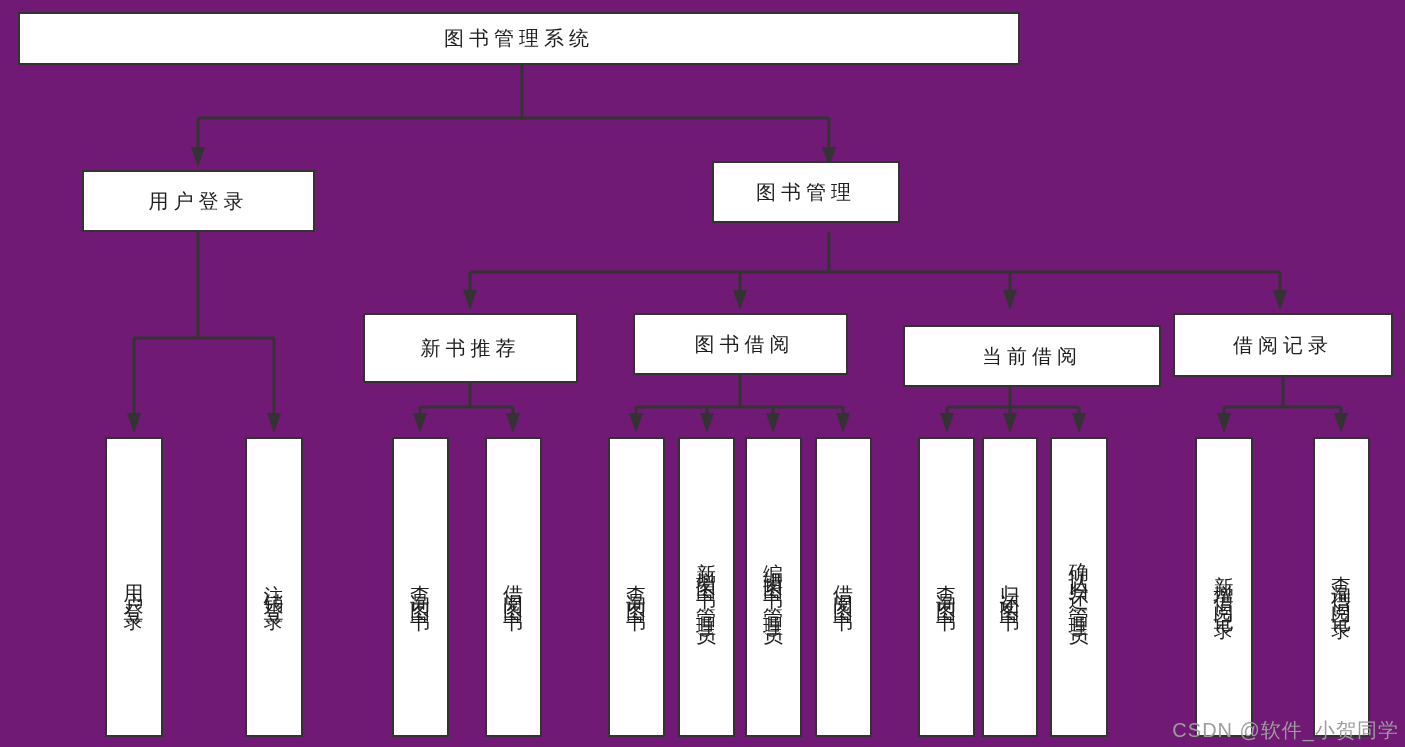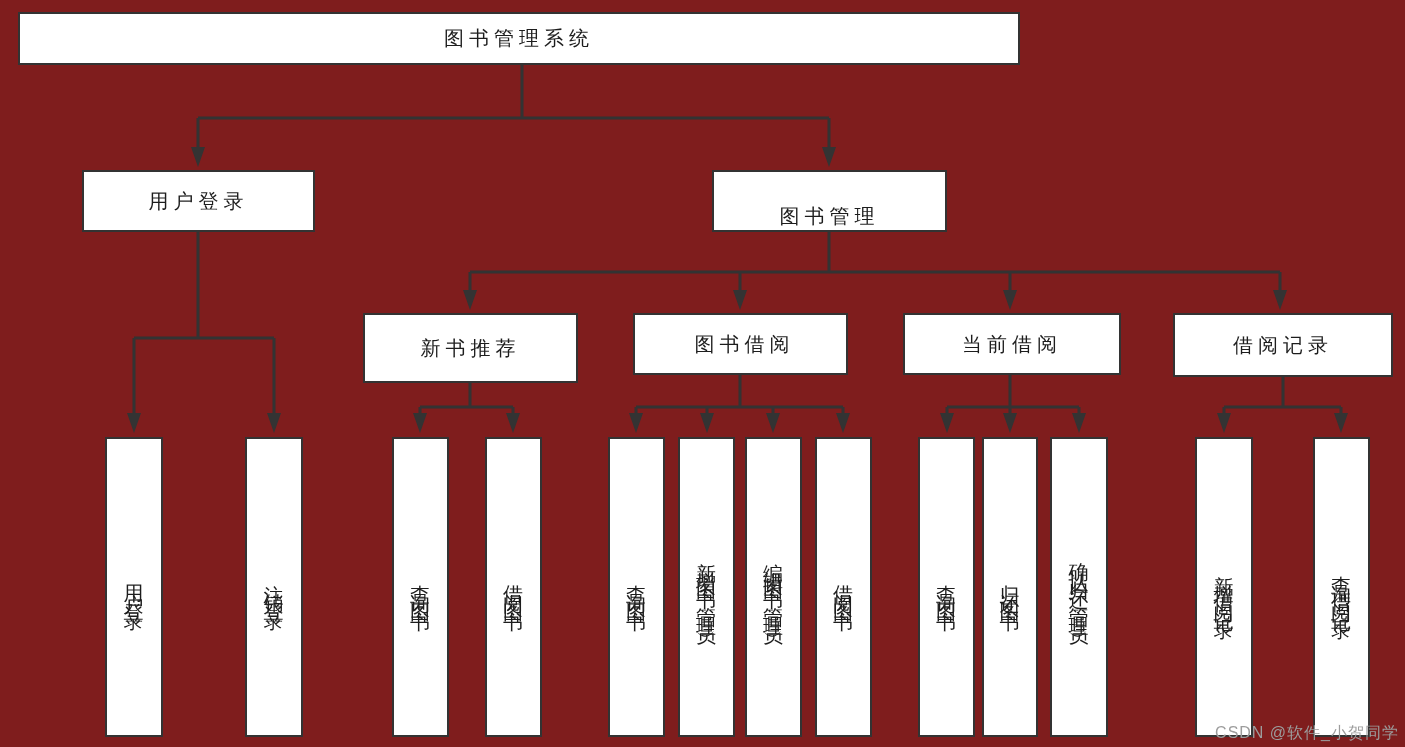--- a/index.html
+++ b/index.html
@@ -5,21 +5,21 @@
   html, body {
     margin: 0;
     padding: 0;
     background: #ffffff;
     font-family: "Liberation Sans", "DejaVu Sans", sans-serif;
   }
   .canvas {
     position: relative;
     width: 1405px;
     height: 747px;
-    background: #7f1d1d;
+    background: #701a75;
     overflow: hidden;
   }
   .connectors {
     position: absolute;
     left: 0;
     top: 0;
     width: 1405px;
     height: 747px;
   }
   .node {
@@ -42,33 +42,33 @@
     text-orientation: mixed;
     font-size: 20px;
     line-height: 1;
     letter-spacing: 9px;
     white-space: nowrap;
   }
   .watermark {
     position: absolute;
     right: 6px;
     bottom: 3px;
-    font-size: 16px;
+    font-size: 20px;
     color: #9c9c9c;
     letter-spacing: 1px;
     white-space: nowrap;
     z-index: 5;
   }
   
   #n-root   { left: 18px;  top: 12px;  width: 1002px; height: 53px; }
   #n-login  { left: 82px;  top: 170px; width: 233px;  height: 62px; }
-  #n-mgmt   { left: 712px; top: 170px; width: 235px;  height: 62px; align-items: flex-end; }
+  #n-mgmt   { left: 712px; top: 161px; width: 188px;  height: 62px; }
   #n-rec    { left: 363px; top: 313px; width: 215px;  height: 70px; }
   #n-borrow { left: 633px; top: 313px; width: 215px;  height: 62px; padding-left: 8px; }
-  #n-cur    { left: 903px; top: 313px; width: 218px;  height: 62px; font-family: Liberation Mono, monospace; }
+  #n-cur    { left: 903px; top: 325px; width: 258px;  height: 62px; font-family: Liberation Mono, monospace; }
   #n-log    { left: 1173px;top: 313px; width: 220px;  height: 64px; }
   .leaf { top: 437px; height: 300px; }
   #l-0  { left: 105px;  width: 58px; }
   #l-1  { left: 245px;  width: 58px; }
   #l-2  { left: 392px;  width: 57px; }
   #l-3  { left: 485px;  width: 57px; }
   #l-4  { left: 608px;  width: 57px; }
   #l-5  { left: 678px;  width: 57px; }
   #l-6  { left: 745px;  width: 57px; }
   #l-7  { left: 815px;  width: 57px; }

